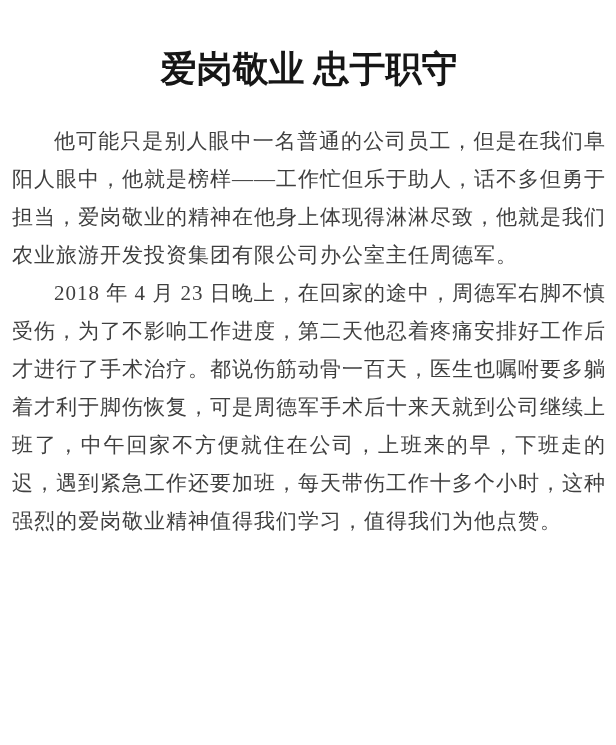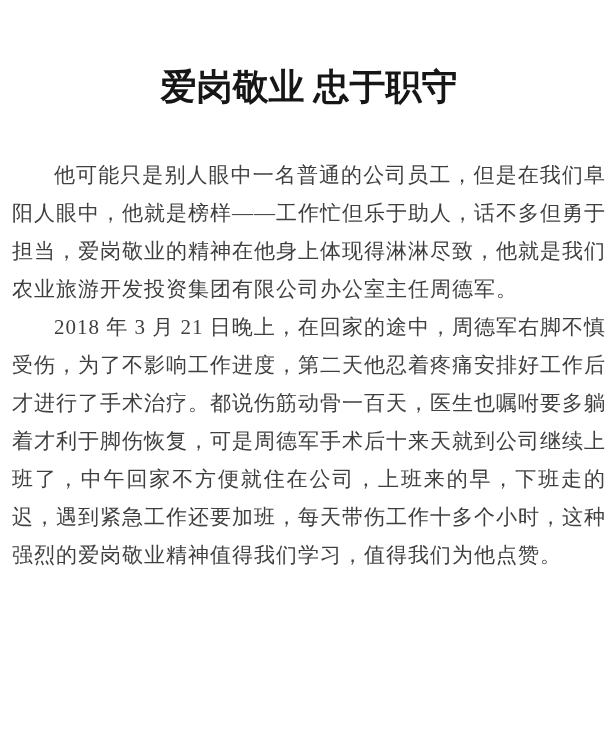--- a/index.html
+++ b/index.html
@@ -15,47 +15,47 @@
   }
   .page {
     box-sizing: border-box;
     width: 616px;
     height: 745px;
     padding: 0 10px 0 12px;
     background: #ffffff;
   }
   .doc-title {
     margin: 0;
-    padding-top: 62px;
+    padding-top: 44px;
     height: 50px;
     line-height: 50px;
     text-align: center;
     font-size: 36px;
     font-weight: bold;
     color: #161616;
     letter-spacing: 0px;
     font-family: "Liberation Serif", "DejaVu Serif", serif;
   }
   .doc-body {
-    margin-top: 44px;
+    margin-top: 28px;
   }
   .para {
     margin: 0;
     font-size: 21px;
     line-height: 38px;
     letter-spacing: 1px;
     color: #3f3f3f;
     text-align: justify;
     text-indent: 2em;
     word-break: break-all;
     font-family: "Liberation Serif", "DejaVu Serif", serif;
   }
 </style>
 </head>
 <body>
 
 <div class="page">
   <h1 class="doc-title">爱岗敬业 忠于职守</h1>
   <div class="doc-body">
     <p class="para">他可能只是别人眼中一名普通的公司员工，但是在我们阜阳人眼中，他就是榜样——工作忙但乐于助人，话不多但勇于担当，爱岗敬业的精神在他身上体现得淋淋尽致，他就是我们农业旅游开发投资集团有限公司办公室主任周德军。</p>
-    <p class="para">2018 年 3 月 21 日晚上，在回家的途中，周德军右脚不慎受伤，为了不影响工作进度，第二天他忍着疼痛安排好工作后才进行了手术治疗。都说伤筋动骨一百天，医生也嘱咐要多躺着才利于脚伤恢复，可是周德军手术后十来天就到公司继续上班了，中午回家不方便就住在公司，上班来的早，下班走的迟，遇到紧急工作还要加班，每天带伤工作十多个小时，这种强烈的爱岗敬业精神值得我们学习，值得我们为他点赞。</p>
+    <p class="para">2018 年 4 月 23 日晚上，在回家的途中，周德军右脚不慎受伤，为了不影响工作进度，第二天他忍着疼痛安排好工作后才进行了手术治疗。都说伤筋动骨一百天，医生也嘱咐要多躺着才利于脚伤恢复，可是周德军手术后十来天就到公司继续上班了，中午回家不方便就住在公司，上班来的早，下班走的迟，遇到紧急工作还要加班，每天带伤工作十多个小时，这种强烈的爱岗敬业精神值得我们学习，值得我们为他点赞。</p>
   </div>
 </div>
 
 </body></html>

